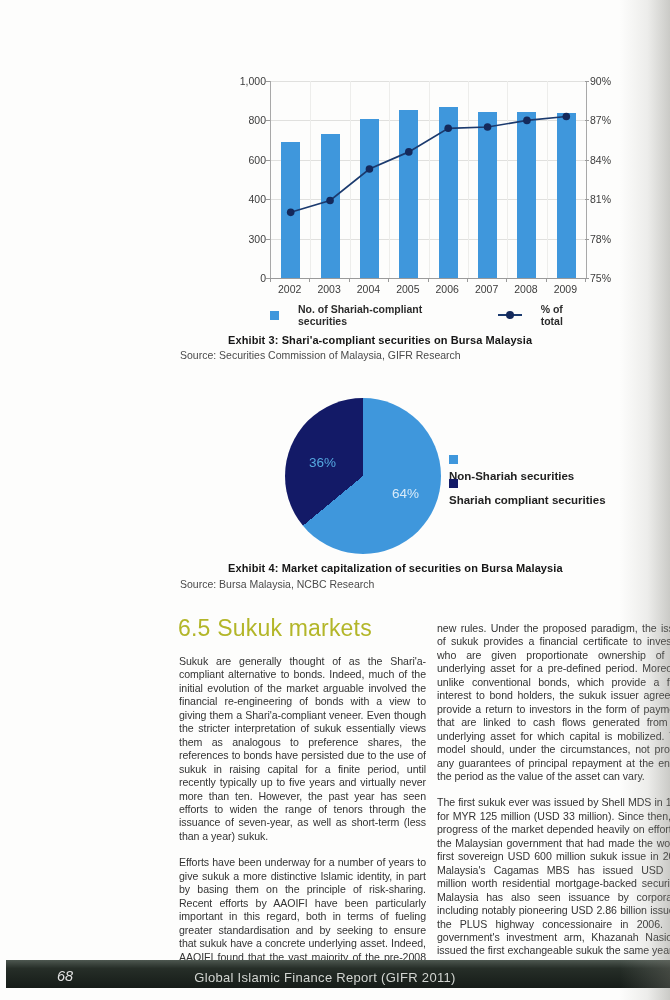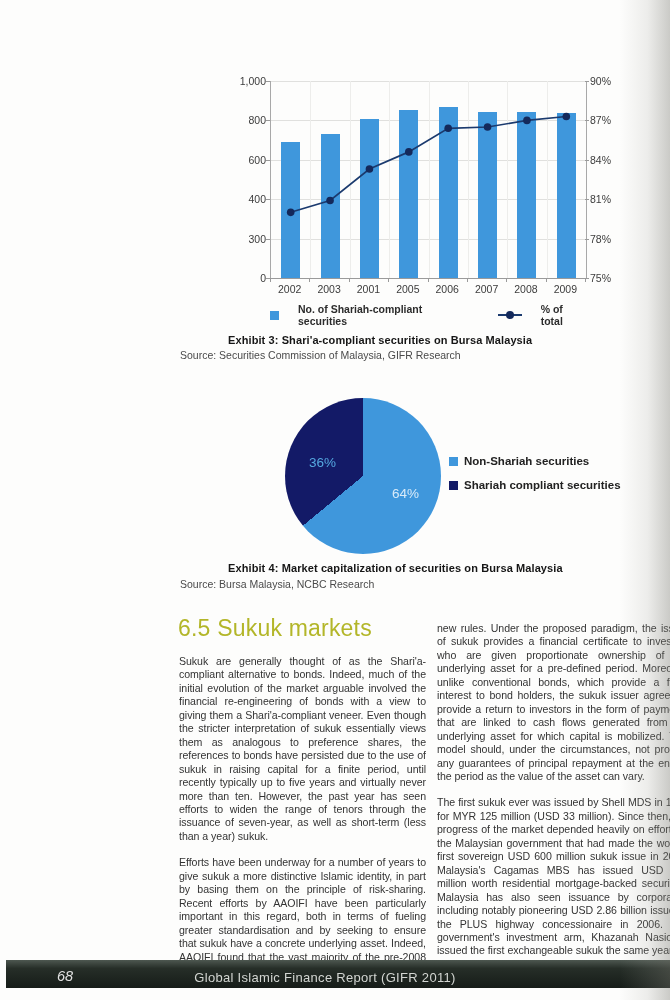--- a/index.html
+++ b/index.html
@@ -29,21 +29,21 @@
   .linemark{width:24px;height:2px;background:#1b3a6e;position:relative;flex:none;}
   .linemark::after{content:"";position:absolute;left:8px;top:-3px;width:8px;height:8px;border-radius:50%;background:#14295b;}
   
   .cap-title{position:absolute;font-size:11px;font-weight:bold;color:#161616;letter-spacing:.1px;margin-left:48px;}
   .cap-source{position:absolute;font-size:10.5px;color:#4a4a4a;}
   
   .pie{position:absolute;left:285px;top:398px;width:156px;height:156px;border-radius:50%;}
   .pie-label{position:absolute;font-size:13.5px;}
   .pie-label.l36{left:24px;top:57px;color:#55a8e0;}
   .pie-label.l64{left:107px;top:88px;color:#d9ebf9;}
-  .pielegend{position:absolute;display:flex;align-items:center;gap:6px;font-size:11.5px;font-weight:600;color:#222;}
+  .pielegend{position:absolute;display:flex;gap:6px;font-size:11.5px;font-weight:600;color:#222;flex-direction:column;}
   
   .heading{position:absolute;left:178px;top:615px;font-size:23px;color:#b3b629;font-weight:400;letter-spacing:.2px;}
   .col{position:absolute;text-align:justify;font-size:10.6px;line-height:13.45px;color:#333;letter-spacing:-.05px;}
   .colL{left:179px;top:655px;width:247px;}
   .colR{left:437px;top:622px;width:252px;}
   .col p{margin:0;}
   .col p + p{margin-top:13px;}
   
   .footer{position:absolute;left:6px;top:960px;width:664px;height:28px;
           background:linear-gradient(180deg,#4d5750 0%,#262e28 30%,#161c18 100%);}
@@ -87,21 +87,21 @@
         <circle cx="137.8125" cy="70.92000000000007" r="3.8" fill="#14295b"></circle>
         <circle cx="177.1875" cy="47.27999999999993" r="3.8" fill="#14295b"></circle>
         <circle cx="216.5625" cy="45.96666666666667" r="3.8" fill="#14295b"></circle>
         <circle cx="255.9375" cy="39.400000000000006" r="3.8" fill="#14295b"></circle>
         <circle cx="295.3125" cy="35.460000000000036" r="3.8" fill="#14295b"></circle>
       </svg>
     </div>
   <div class="xlabels">
       <span>2002</span>
       <span>2003</span>
-      <span>2001</span>
+      <span>2004</span>
       <span>2005</span>
       <span>2006</span>
       <span>2007</span>
       <span>2008</span>
       <span>2009</span>
     </div>
   <div class="legend1">
     <span class="item">
       <span class="sq" style="background: rgb(63, 151, 220);"></span>
       <span>No. of Shariah-compliant securities</span>

